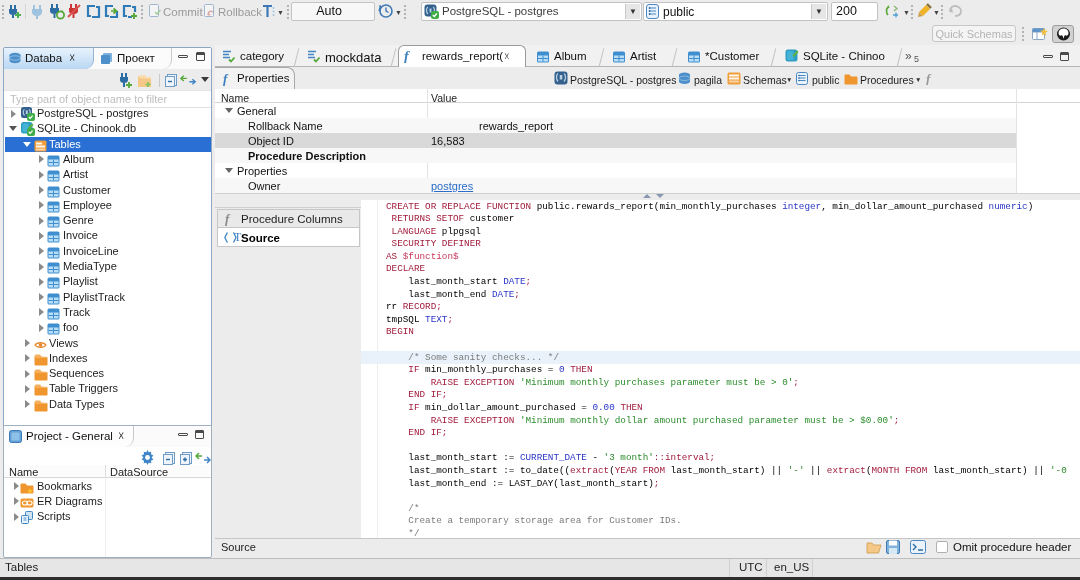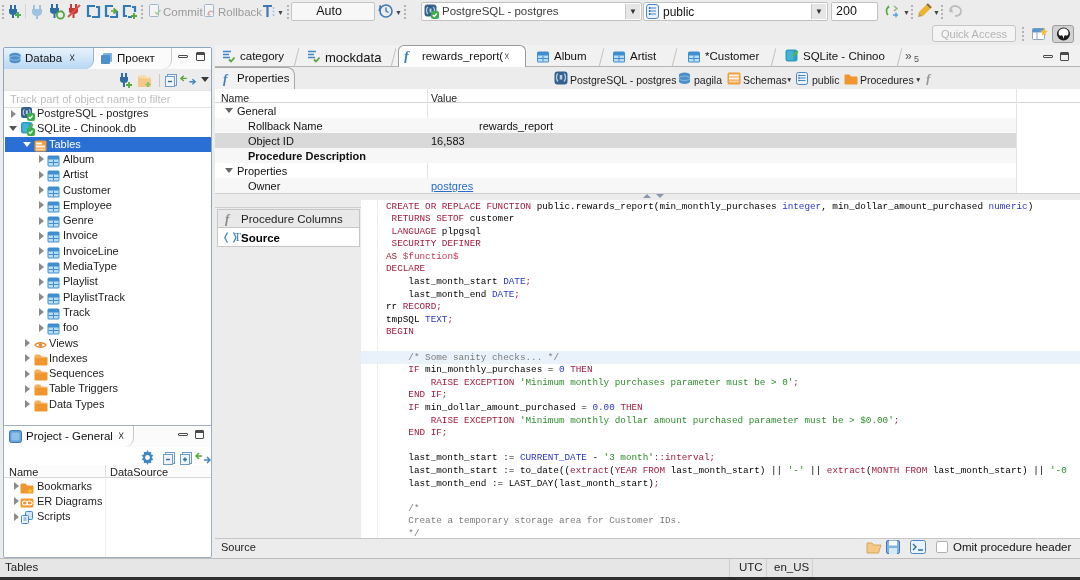--- a/index.html
+++ b/index.html
@@ -145,21 +145,21 @@
       <path d="M11 1l4 4" stroke="#8a6d3b" stroke-width="2.4"></path>
     </svg>
   <div class="txt" style="left:933px;top:9px;font-size:7px;color:#444;">▼</div>
   <div class="dots" style="left:941px;top:5px;"></div>
   <svg class="ic" style="left:947px;top:4px" width="17" height="14" viewBox="0 0 17 14">
       <path d="M3 7c0-3 2-5 5-5s6 2 6 5-2 5-6 5" fill="none" stroke="#bdbdbd" stroke-width="1.8"></path>
       <path d="M5 4L2 7.5 6 9z" fill="#bdbdbd"></path>
     </svg>
 
   <div class="abs" style="left:932px;top:25px;width:84px;height:17px;background:#f4f4f4;border:1px solid #c6c6c6;border-radius:3px;"></div>
-  <div class="txt" style="left:932px;top:28px;width:84px;text-align:center;font-size:11px;color:#b4b4b4;">Quick Access</div>
+  <div class="txt" style="left:932px;top:28px;width:84px;text-align:center;font-size:11px;color:#b4b4b4;">Quick Schemas</div>
   <div class="dots" style="left:1022px;top:27px;"></div>
   <svg class="ic" style="left:1032px;top:27px" width="16" height="15" viewBox="0 0 16 15">
       <rect x="0.5" y="1.5" width="12" height="11" rx="1" fill="#fff" stroke="#8aa6c0"></rect>
       <path d="M0.5 5h12M5 5v8" stroke="#8aa6c0"></path>
       <rect x="0.5" y="1.5" width="12" height="3.5" fill="#5e94c8"></rect>
       <path d="M12 1l1.2 2.6L16 4l-2.4 1.8.6 3-2.2-1.6-2.4 1.4.8-2.8L8 3.6l3-.2z" fill="#f0c040"></path>
     </svg>
   <div class="abs" style="left:1052px;top:25px;width:22px;height:18px;background:#d2d2d2;border:1px solid #9d9d9d;border-radius:3px;"></div>
   <svg class="ic" style="left:1056px;top:27px" width="15" height="14" viewBox="0 0 15 14">
       <circle cx="7.5" cy="7" r="6.5" fill="#1d1d1d"></circle>
@@ -205,21 +205,21 @@
       <rect x="1.5" y="3.5" width="9" height="10" fill="#eef4fa" stroke="#6f9cc6"></rect>
       <path d="M4 8.5h4" stroke="#2e6da4" stroke-width="1.4"></path>
     </svg>
   <svg class="ic" style="left:176px;top:26px" width="17" height="13" viewBox="0 0 20 13">
       <path d="M8 4H2M4.5 1L1 4l3.5 3" fill="none" stroke="#57a839" stroke-width="1.6"></path>
       <path d="M11 8h6M14.5 5L18 8l-3.5 3" fill="none" stroke="#4286c5" stroke-width="1.6"></path>
     </svg>
   <div class="abs" style="left:197px;top:29px;width:0;height:0;border-top:5px solid #3a3a3a;border-left:4.5px solid transparent;border-right:4.5px solid transparent;"></div>
 
   <div class="abs" style="left:0px;top:42px;width:207px;height:18px;background:#fff;border-top:1px solid #e4e4e4;border-bottom:1px solid #e0e0e0;"></div>
-  <div class="txt" style="left:6px;top:45px;font-size:11px;color:#bdbdbd;">Track part of object name to filter</div>
+  <div class="txt" style="left:6px;top:45px;font-size:11px;color:#bdbdbd;">Type part of object name to filter</div>
 
   <div id="tree">
       <div class="arr-r" style="left:7px;top:61.5px;"></div>
       <div class="ic" style="left:17px;top:59px;"><svg width="14" height="14" viewBox="0 0 14 14">
           <rect x="0" y="0" width="11" height="11" rx="2.5" fill="#33608c"></rect>
           <path d="M3.5 2.5c-1.7 1-1.7 4.5 0 6M8 2.5c1.7 1 1.7 4.5 0 6" stroke="#b8cfe4" stroke-width="1.2" fill="none"></path>
           <rect x="4.8" y="3.4" width="2" height="3.8" fill="#b8cfe4"></rect>
           <rect x="6" y="6" width="8" height="8" rx="2" fill="#3fae49"></rect>
           <path d="M7.8 10l1.4 1.4 2.4-2.8" stroke="#fff" stroke-width="1.2" fill="none"></path>
         </svg></div>

